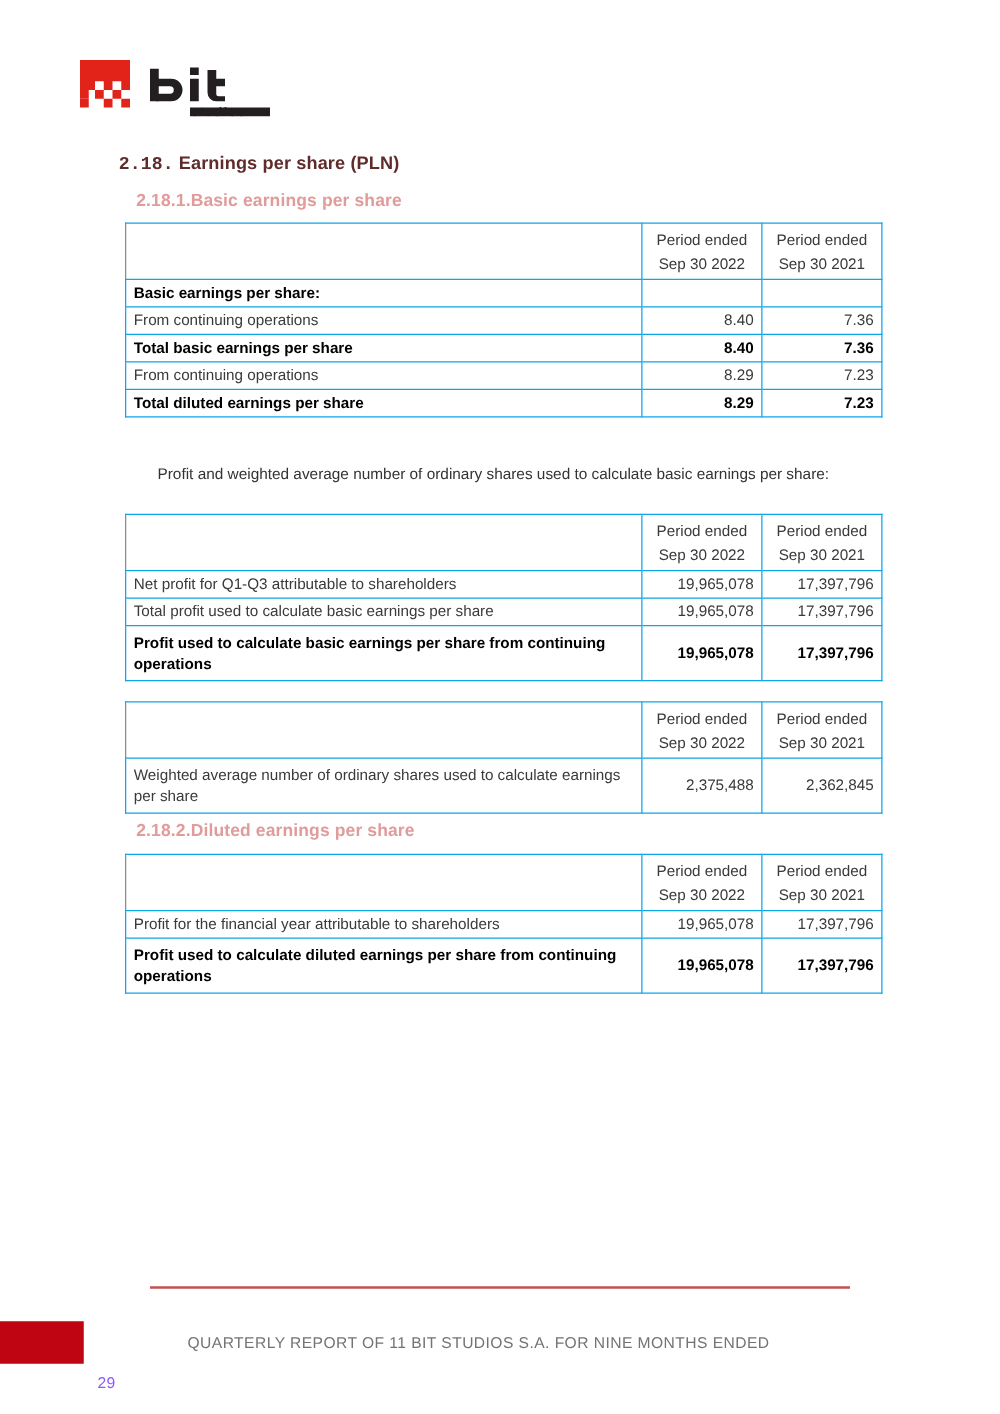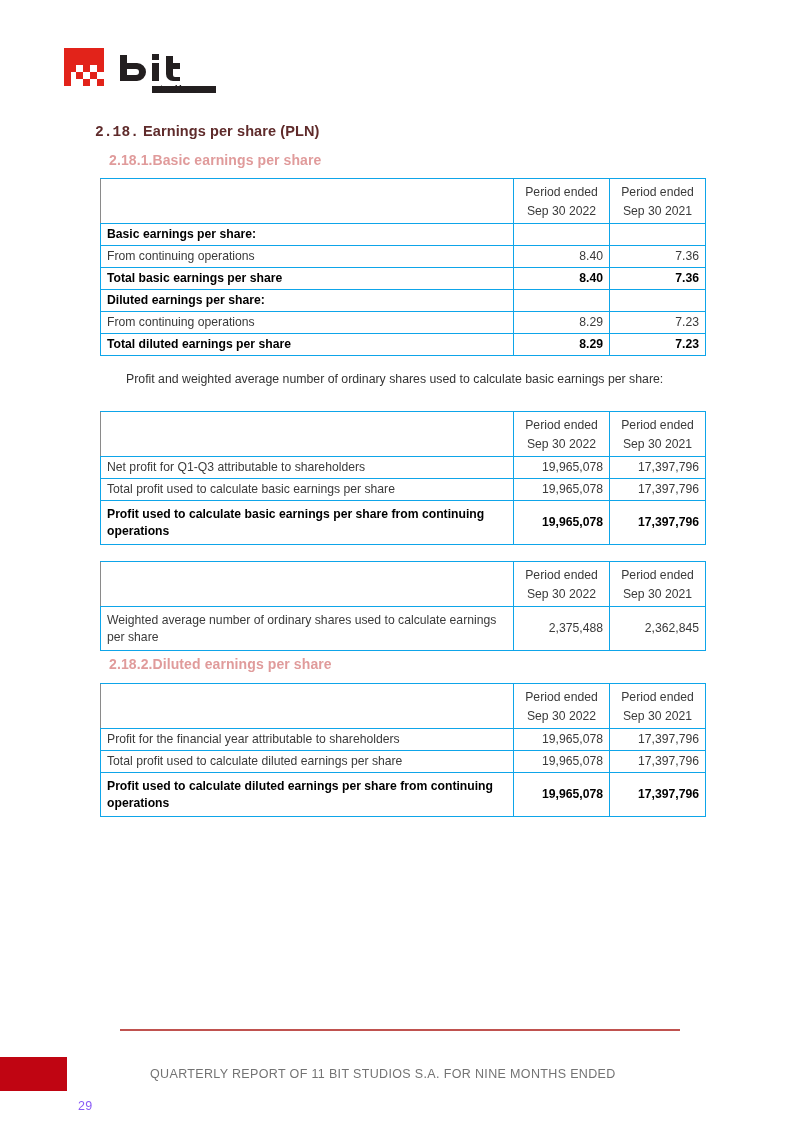--- a/index.html
+++ b/index.html
@@ -205,25 +205,20 @@
         <tr class="r1">
           <td class="col-label">From continuing operations</td>
           <td class="col-num">8.40</td>
           <td class="col-num">7.36</td>
         </tr>
         <tr class="bold r1">
           <td class="col-label">Total basic earnings per share</td>
           <td class="col-num">8.40</td>
           <td class="col-num">7.36</td>
         </tr>
-        <tr class="bold r1">
-          <td class="col-label">Diluted earnings per share:</td>
-          <td class="col-num"></td>
-          <td class="col-num"></td>
-        </tr>
         <tr class="r1">
           <td class="col-label">From continuing operations</td>
           <td class="col-num">8.29</td>
           <td class="col-num">7.23</td>
         </tr>
         <tr class="bold r1">
           <td class="col-label">Total diluted earnings per share</td>
           <td class="col-num">8.29</td>
           <td class="col-num">7.23</td>
         </tr>
@@ -290,25 +285,20 @@
           <td class="col-num">
             <span class="hdr-l1">Period ended</span>
             <span class="hdr-l2">Sep 30 2021</span>
           </td>
         </tr>
         <tr class="r1">
           <td class="col-label">Profit for the financial year attributable to shareholders</td>
           <td class="col-num">19,965,078</td>
           <td class="col-num">17,397,796</td>
         </tr>
-        <tr class="r1">
-          <td class="col-label">Total profit used to calculate diluted earnings per share</td>
-          <td class="col-num">19,965,078</td>
-          <td class="col-num">17,397,796</td>
-        </tr>
         <tr class="bold r2">
           <td class="col-label">Profit used to calculate diluted earnings per share from continuing operations</td>
           <td class="col-num">19,965,078</td>
           <td class="col-num">17,397,796</td>
         </tr>
       </tbody>
     </table>
   </div>
 
 <div class="footer-rule"></div>

